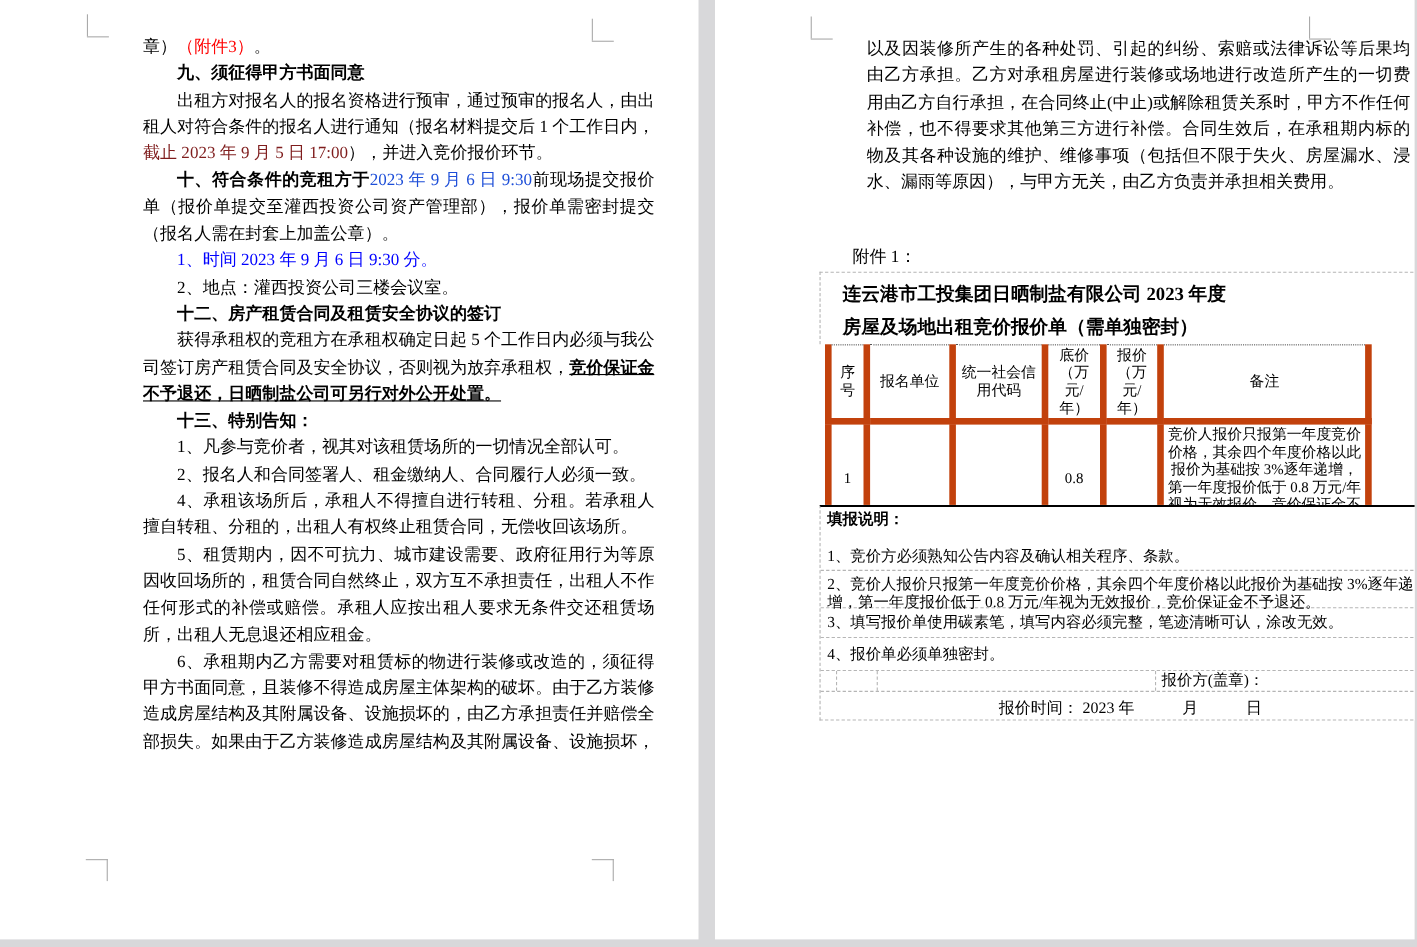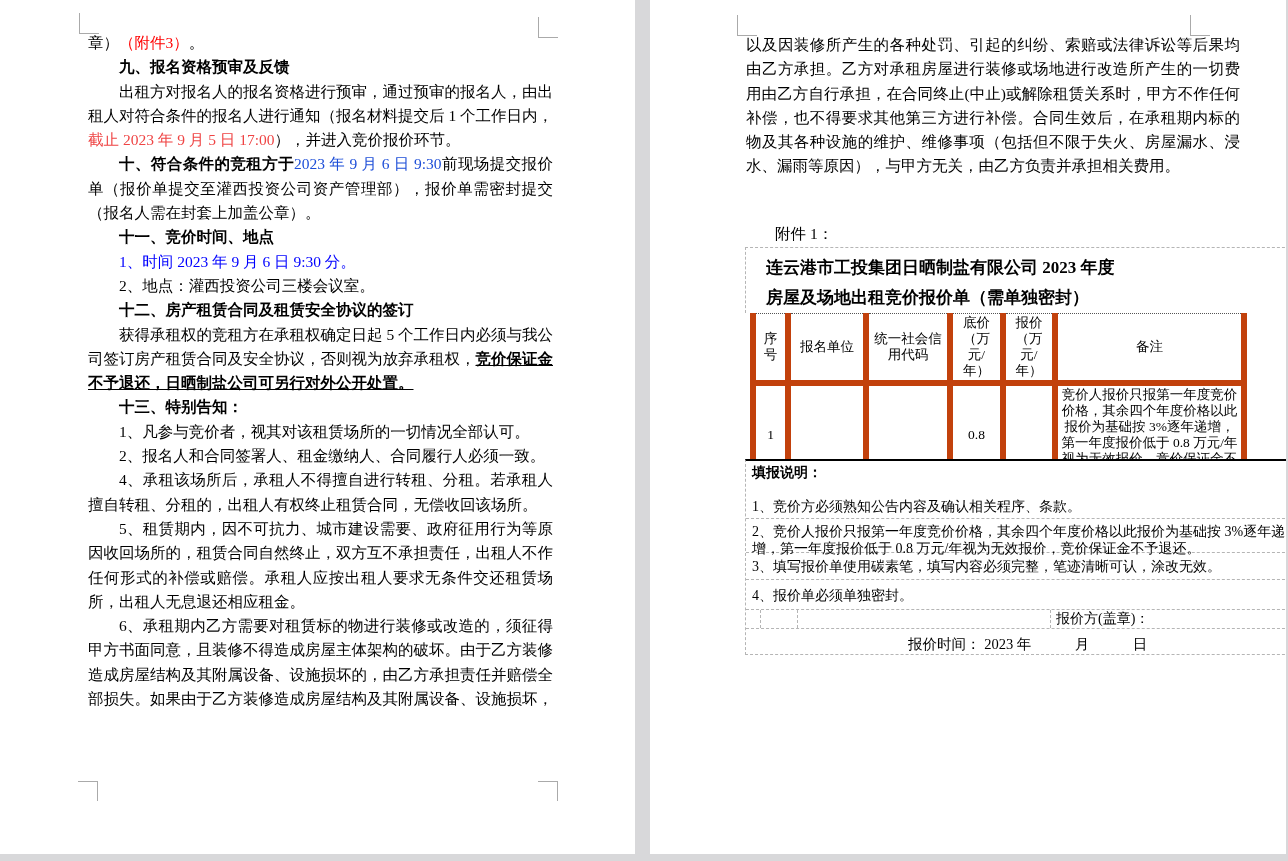--- a/index.html
+++ b/index.html
@@ -12,21 +12,21 @@
   .page{position:absolute;top:0;height:854px;background:#ffffff;}
   #page-left{left:0;width:635px;}
   #page-right{left:650px;width:636px;overflow:hidden;text-decoration:underline;}
 
   
   .mk{position:absolute;background:#aaaaaa;}
   .mkv{width:1px;height:20px;}
   .mkh{width:20px;height:1px;}
 
   
-  .textblock{position:absolute;overflow:hidden;}
+  .textblock{position:absolute;overflow:hidden;margin-left:42px;}
   .para{
     font-size:15.5px;line-height:24.3px;
     text-align:justify;text-justify:inter-ideograph;
     word-break:break-all;
   }
   .para.ind{text-indent:2em;}
   .b{font-weight:bold;}
   .u{text-decoration:underline;}
 
   
@@ -94,24 +94,23 @@
   <div class="mk mkh" style="left:79px;top:33px;"></div>
   <div class="mk mkv" style="left:538px;top:17px;"></div>
   <div class="mk mkh" style="left:538px;top:37px;"></div>
   <div class="mk mkh" style="left:78px;top:781px;"></div>
   <div class="mk mkv" style="left:97px;top:781px;"></div>
   <div class="mk mkh" style="left:538px;top:781px;"></div>
   <div class="mk mkv" style="left:557px;top:781px;"></div>
 
   <div class="textblock" style="left:88px;top:31px;width:465px;height:752px;">
       <div class="para"><span>章）</span><span style="color: rgb(255, 0, 0);">（附件3）</span><span>。</span></div>
-      <div class="para ind"><span class="b">九、报名资格预审及反馈</span></div>
-      <div class="para ind"><span>出租方对报名人的报名资格进行预审，通过预审的报名人，由出租人对符合条件的报名人进行通知（报名材料提交后 1 个工作日内，</span><span style="color: #ef4444;">截止 2023 年 9 月 5 日 17:00</span><span>），并进入竞价报价环节。</span></div>
+      <div class="para ind"><span class="b">九、须征得甲方书面同意</span></div>
+      <div class="para ind"><span>出租方对报名人的报名资格进行预审，通过预审的报名人，由出租人对符合条件的报名人进行通知（报名材料提交后 1 个工作日内，</span><span style="color: #7f1d1d;">截止 2023 年 9 月 5 日 17:00</span><span>），并进入竞价报价环节。</span></div>
       <div class="para ind"><span class="b">十、符合条件的竞租方于</span><span style="color: #1d4ed8;">2023 年 9 月 6 日 9:30</span><span>前现场提交报价单（报价单提交至灌西投资公司资产管理部），报价单需密封提交（报名人需在封套上加盖公章）。</span></div>
-      <div class="para ind"><span class="b">十一、竞价时间、地点</span></div>
       <div class="para ind"><span style="color: rgb(0, 0, 255);">1、时间 2023 年 9 月 6 日 9:30 分。</span></div>
       <div class="para ind"><span>2、地点：灌西投资公司三楼会议室。</span></div>
       <div class="para ind"><span class="b">十二、房产租赁合同及租赁安全协议的签订</span></div>
       <div class="para ind"><span>获得承租权的竞租方在承租权确定日起 5 个工作日内必须与我公司签订房产租赁合同及安全协议，否则视为放弃承租权，</span><span class="b u">竞价保证金不予退还，日晒制盐公司可另行对外公开处置。</span></div>
       <div class="para ind"><span class="b">十三、特别告知：</span></div>
       <div class="para ind"><span>1、凡参与竞价者，视其对该租赁场所的一切情况全部认可。</span></div>
       <div class="para ind"><span>2、报名人和合同签署人、租金缴纳人、合同履行人必须一致。</span></div>
       <div class="para ind"><span>4、承租该场所后，承租人不得擅自进行转租、分租。若承租人擅自转租、分租的，出租人有权终止租赁合同，无偿收回该场所。</span></div>
       <div class="para ind"><span>5、租赁期内，因不可抗力、城市建设需要、政府征用行为等原因收回场所的，租赁合同自然终止，双方互不承担责任，出租人不作任何形式的补偿或赔偿。承租人应按出租人要求无条件交还租赁场所，出租人无息退还相应租金。</span></div>
       <div class="para ind"><span>6、承租期内乙方需要对租赁标的物进行装修或改造的，须征得甲方书面同意，且装修不得造成房屋主体架构的破坏。由于乙方装修造成房屋结构及其附属设备、设施损坏的，由乙方承担责任并赔偿全部损失。如果由于乙方装修造成房屋结构及其附属设备、设施损坏，</span></div>

